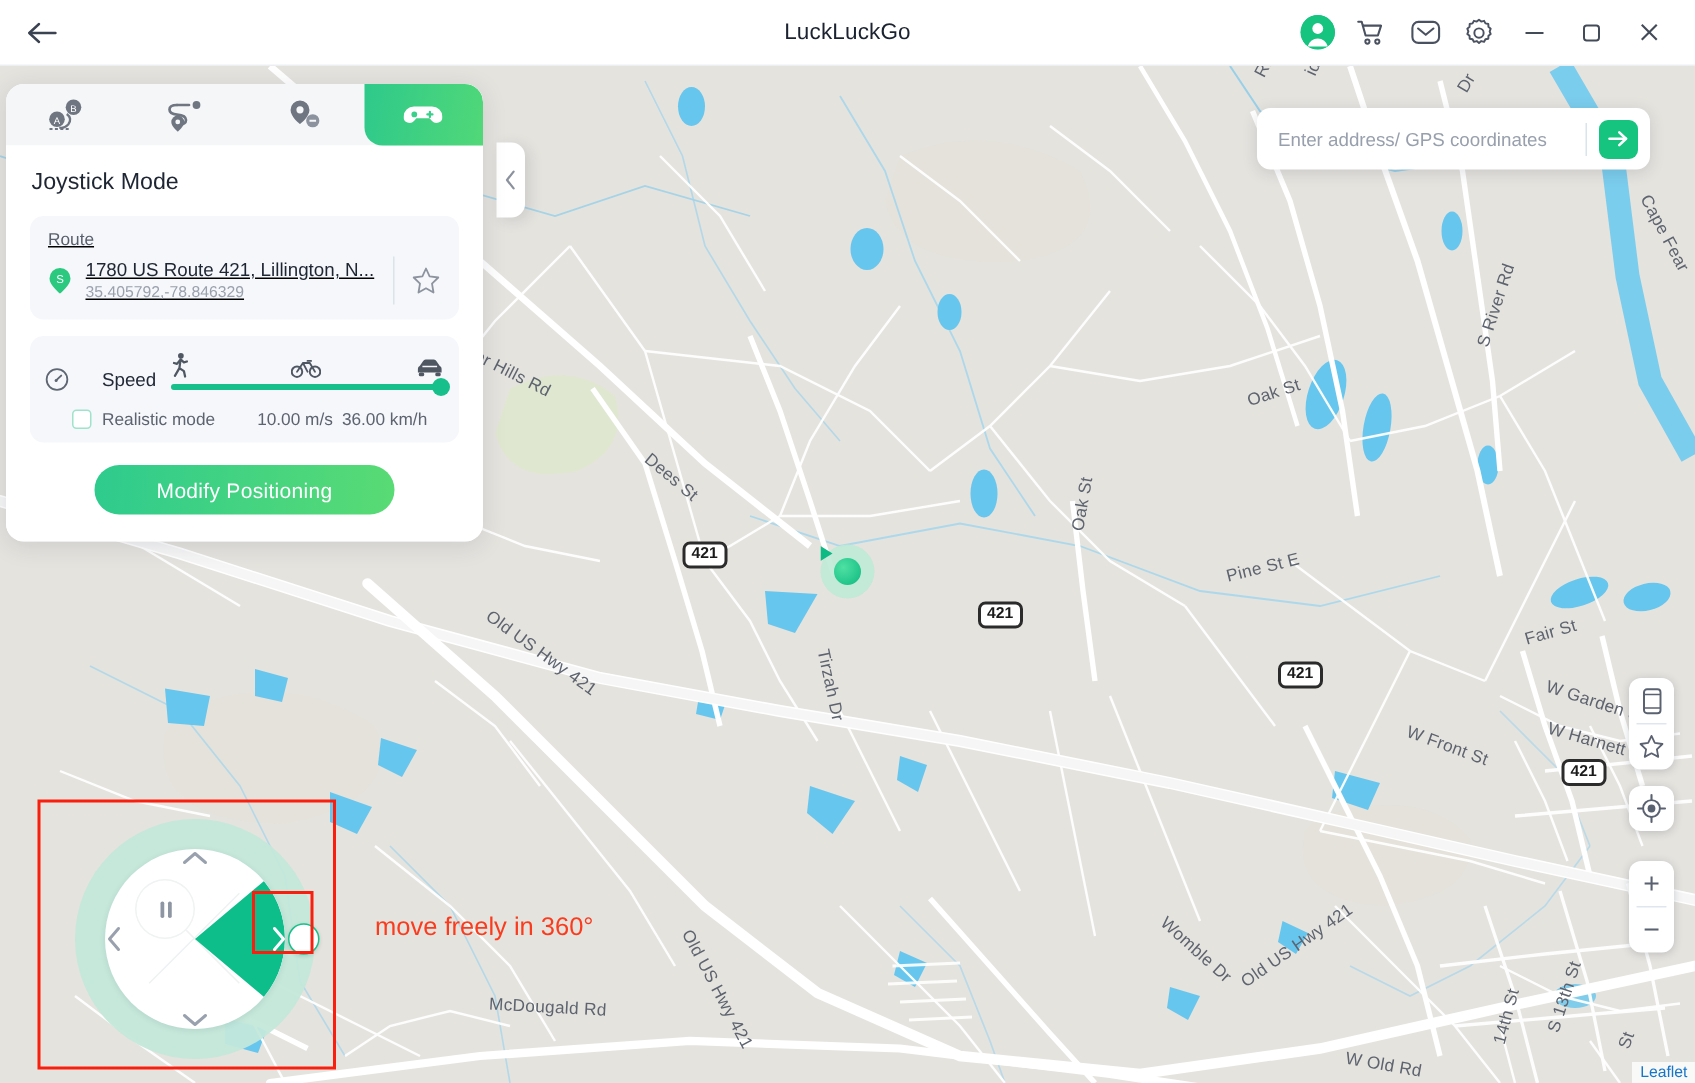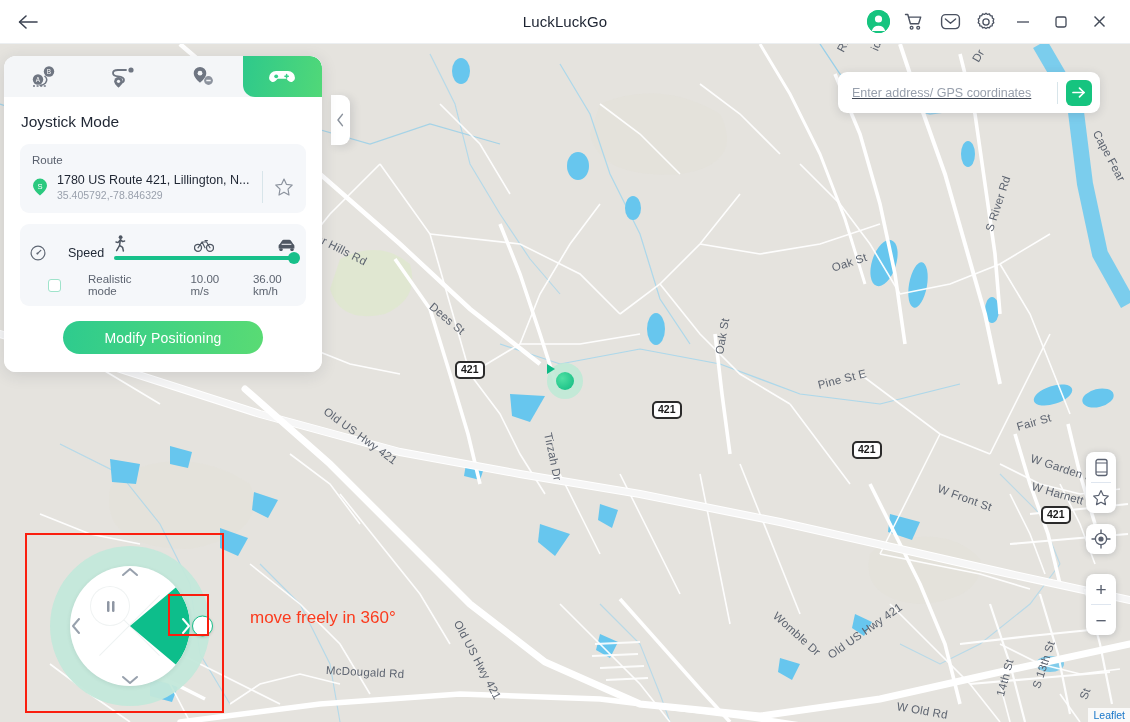--- a/index.html
+++ b/index.html
@@ -57,21 +57,21 @@
     background:#ffffff; border-radius:12px;
     box-shadow:0 3px 16px rgba(40,50,70,.13);
     z-index:40; overflow:hidden;
   }
   #panel-tabs { display:flex; height:41px; background:#f4f6f8; }
   .ptab { flex:1; display:flex; align-items:center; justify-content:center; cursor:pointer; }
   .ptab.active { background:linear-gradient(100deg,#2ec98b 0%,#51d878 100%); border-radius:0 12px 0 12px; }
   #panel-body { padding:14px 16px 16px 16px; background:#fff; }
   #panel-title { font-size:15.5px; color:#1f2633; margin:2px 0 13px 1px; }
   .card { background:#f5f7fa; border-radius:9px; padding:10px 12px; }
-  #route-card { margin-bottom:11px; }
+  #route-card { margin-bottom:11px;text-decoration:underline; }
   .card-label { font-size:11.5px; color:#59606d; margin-bottom:5px; }
   #route-row { display:flex; align-items:center; }
   #route-pin {
     width:16px; height:18px; flex:0 0 16px; margin-right:9px;
     display:flex; align-items:center; justify-content:center;
   }
   #route-text { flex:1; min-width:0; }
   #route-addr { font-size:12.5px; color:#1f2633; white-space:nowrap; overflow:hidden; text-overflow:ellipsis; }
   #route-coords { font-size:10.5px; color:#9aa1ad; margin-top:2px; }
   #route-div { width:1px; height:32px; background:#d8e5ea; margin:0 11px 0 6px; }
@@ -84,21 +84,21 @@
   #slider-wrap { flex:1; position:relative; margin-left:10px; padding-bottom:4px; }
   #slider-icons { position:relative; height:20px; }
   #slider-icons .si { position:absolute; bottom:0; }
   #si-walk { left:-1px; } #si-bike { left:50%; transform:translateX(-50%); } #si-car { right:-2px; }
   #slider-track { position:relative; height:4px; background:#e2e6ea; border-radius:2px; margin-top:4px; }
   #slider-fill { position:absolute; left:0; top:0; height:4px; width:100%; background:#17c08a; border-radius:2px; }
   #slider-knob {
     position:absolute; right:-6px; top:-4px; width:12px; height:12px;
     border-radius:50%; background:#17c08a; cursor:pointer;
   }
-  #speed-bottom { display:flex; align-items:center; margin-top:9px; padding-left:18px;gap:20px; }
+  #speed-bottom { display:flex; align-items:center; margin-top:9px; padding-left:18px; }
   #realistic-box {
     width:13px; height:13px; border:1.6px solid #9fe3cb; border-radius:3px;
     background:#fff; cursor:pointer; flex:0 0 13px;
   }
   #realistic-label { font-size:11.5px; color:#5d6470; margin-left:7px; }
   #speed-ms { font-size:11.5px; color:#5d6470; margin-left:28px; }
   #speed-kmh { font-size:11.5px; color:#5d6470; margin-left:6px; }
 
   #modify-btn {
     display:block; width:200px; margin:15px auto 2px auto; height:33px;
@@ -118,21 +118,20 @@
   
   #searchbox {
     position:absolute; right:30px; top:72px; width:262px; height:41px;
     background:#fff; border-radius:9px; box-shadow:0 2px 10px rgba(40,50,70,.15);
     display:flex; align-items:center; z-index:40;
   }
   #search-input {
     flex:1; border:none; outline:none; background:transparent;
     font-size:12.5px; color:#3d4452; padding:0 6px 0 14px;
     font-family:"Liberation Sans", sans-serif;
-    text-decoration:underline;
   }
   #search-input::placeholder { color:#98a0ad; }
   #search-div { width:1px; height:22px; background:#d8e5ea; }
   #search-go {
     width:26px; height:26px; margin:0 8px; border-radius:6px;
     background:#16c47f; border:none; cursor:pointer;
     display:flex; align-items:center; justify-content:center;
   }
 
   

